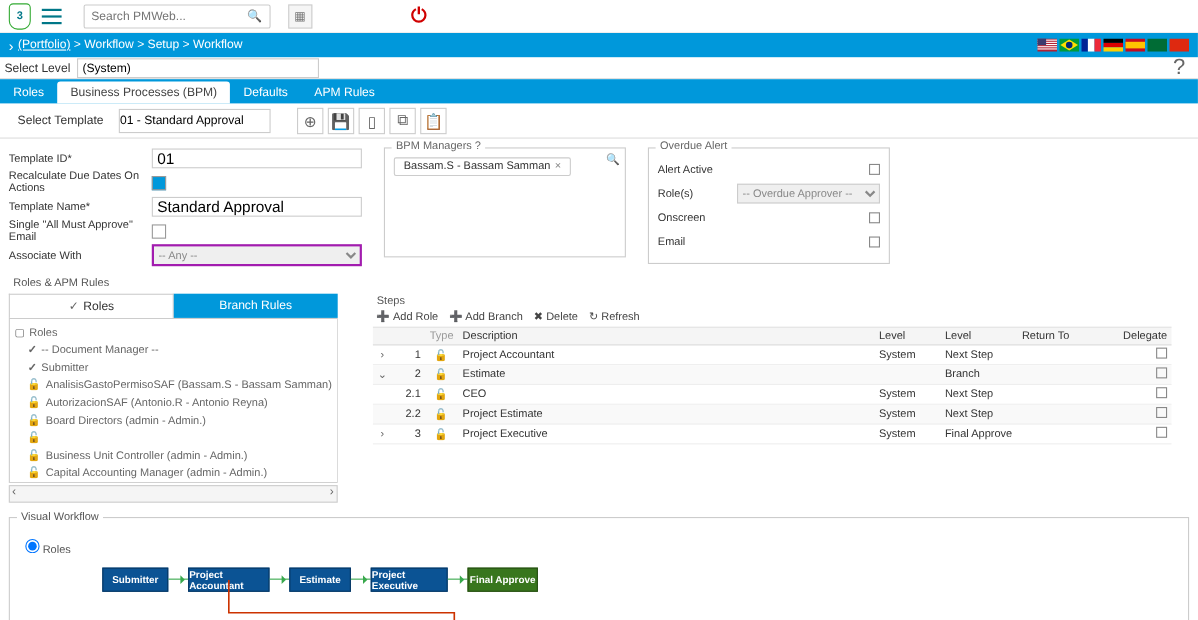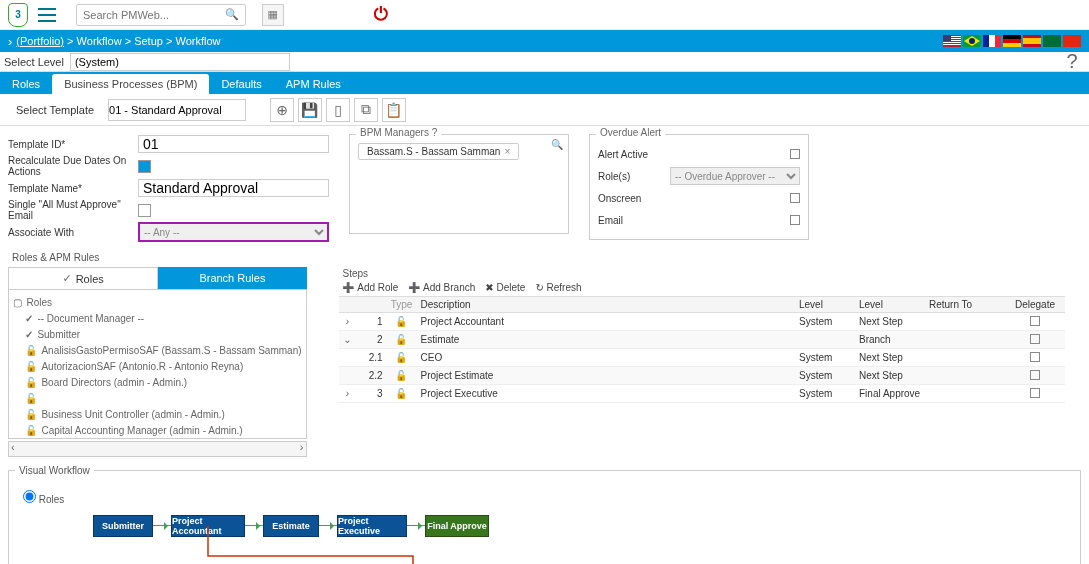--- a/index.html
+++ b/index.html
@@ -70,21 +70,21 @@
 .steps-grid .row{display:flex;border-bottom:1px solid #eee;min-height:18px;align-items:center}
 .steps-grid .row.alt{background:#f9f9f9}
 .steps-grid .c{padding:2px 4px}
 .c-exp{flex:0 0 18px;text-align:center;color:#666;cursor:pointer}
 .c-num{flex:0 0 30px;text-align:right;padding-right:8px}
 .c-type{flex:0 0 30px;text-align:center;color:#999}
 .c-desc{flex:1}
 .c-lvl{flex:0 0 60px}
 .c-act{flex:0 0 70px}
 .c-ret{flex:0 0 80px}
-.c-del{flex:0 0 60px;text-align:center}
+.c-del{flex:0 0 60px;text-align:right}
 .vwf{padding:8px;font-size:10px}
 .radio-grp{margin-bottom:8px}
 .radio-grp label{display:block;font-size:10px;color:#555;line-height:14px}
 .flow{position:relative;height:70px;margin-left:60px}
 .box{position:absolute;height:22px;display:flex;align-items:center;justify-content:center;font-size:9px;border:1.5px solid;font-weight:bold}
 .box.blue{background:#0b5394;color:#fff;border-color:#073763}
 .box.green{background:#38761d;color:#fff;border-color:#274e13}
 .arrow-g{position:absolute;top:10px;height:0;border-top:1.5px solid #38a84c}
 .arrow-g::after{content:'';position:absolute;right:-1px;top:-4px;border:4px solid transparent;border-left-color:#38a84c}
 .sqbox{width:10px;height:10px;border:1px solid #888;display:inline-block}

